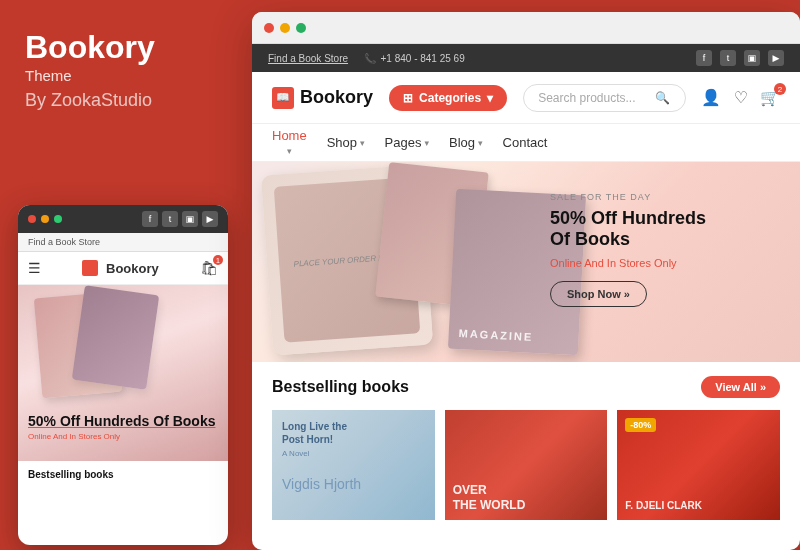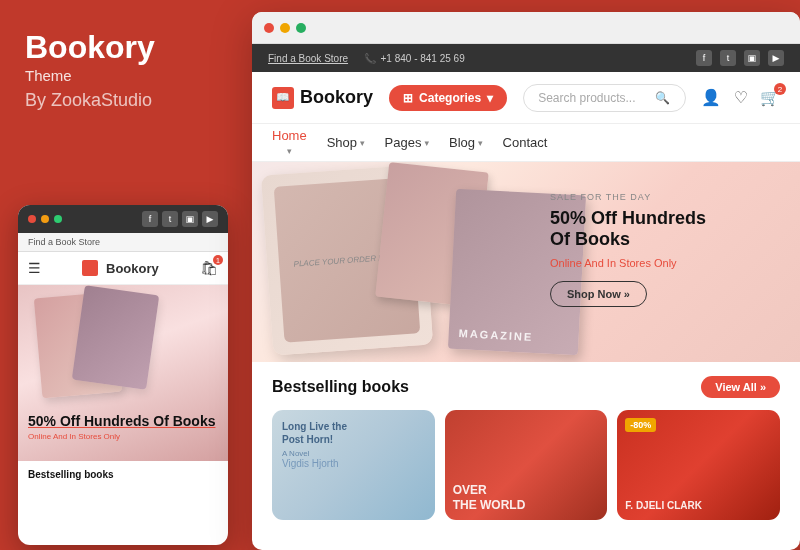--- a/index.html
+++ b/index.html
@@ -412,21 +412,21 @@
       gap: 4px;
     }
 
     
     .books-grid {
       display: flex;
       gap: 10px;
     }
     .book-card {
       flex: 1;
-      border-radius: 11px;
+      border-radius: 0;
       overflow: hidden;
       position: relative;
       height: 110px;
     }
     .book-card-1 {
       background: linear-gradient(135deg, #c8d8e0, #b0c8d8, #90b8d0);
     }
     .book-card-2 {
       background: linear-gradient(135deg, #1a1a2e, #2d2d4e, #1a1a2e);
     }
@@ -634,21 +634,21 @@
         <span>View All »</span>
       </button>
     </div>
 
     <div class="books-grid">
 
       <div class="book-card book-card-1">
         <div style="padding:10px;">
           <div style="font-size:10px;color:#446688;font-weight:700;line-height:1.3;">Long Live the<br>Post Horn!</div>
           <div style="font-size:8px;color:#6688aa;margin-top:3px;">A Novel</div>
-          <div style="font-size:10px;color:#7799bb;">Vigdis Hjorth</div>
+          <div style="font-size:14px;color:#7799bb;margin-top:18px;">Vigdis Hjorth</div>
         </div>
       </div>
 
 
       <div class="book-card book-card-3">
         <div style="padding:8px;">
           <div style="font-size:12px;font-weight:900;color:rgba(255,255,255,0.9);line-height:1.2;position:absolute;bottom:8px;left:8px;">OVER<br>THE WORLD</div>
         </div>
       </div>
 

